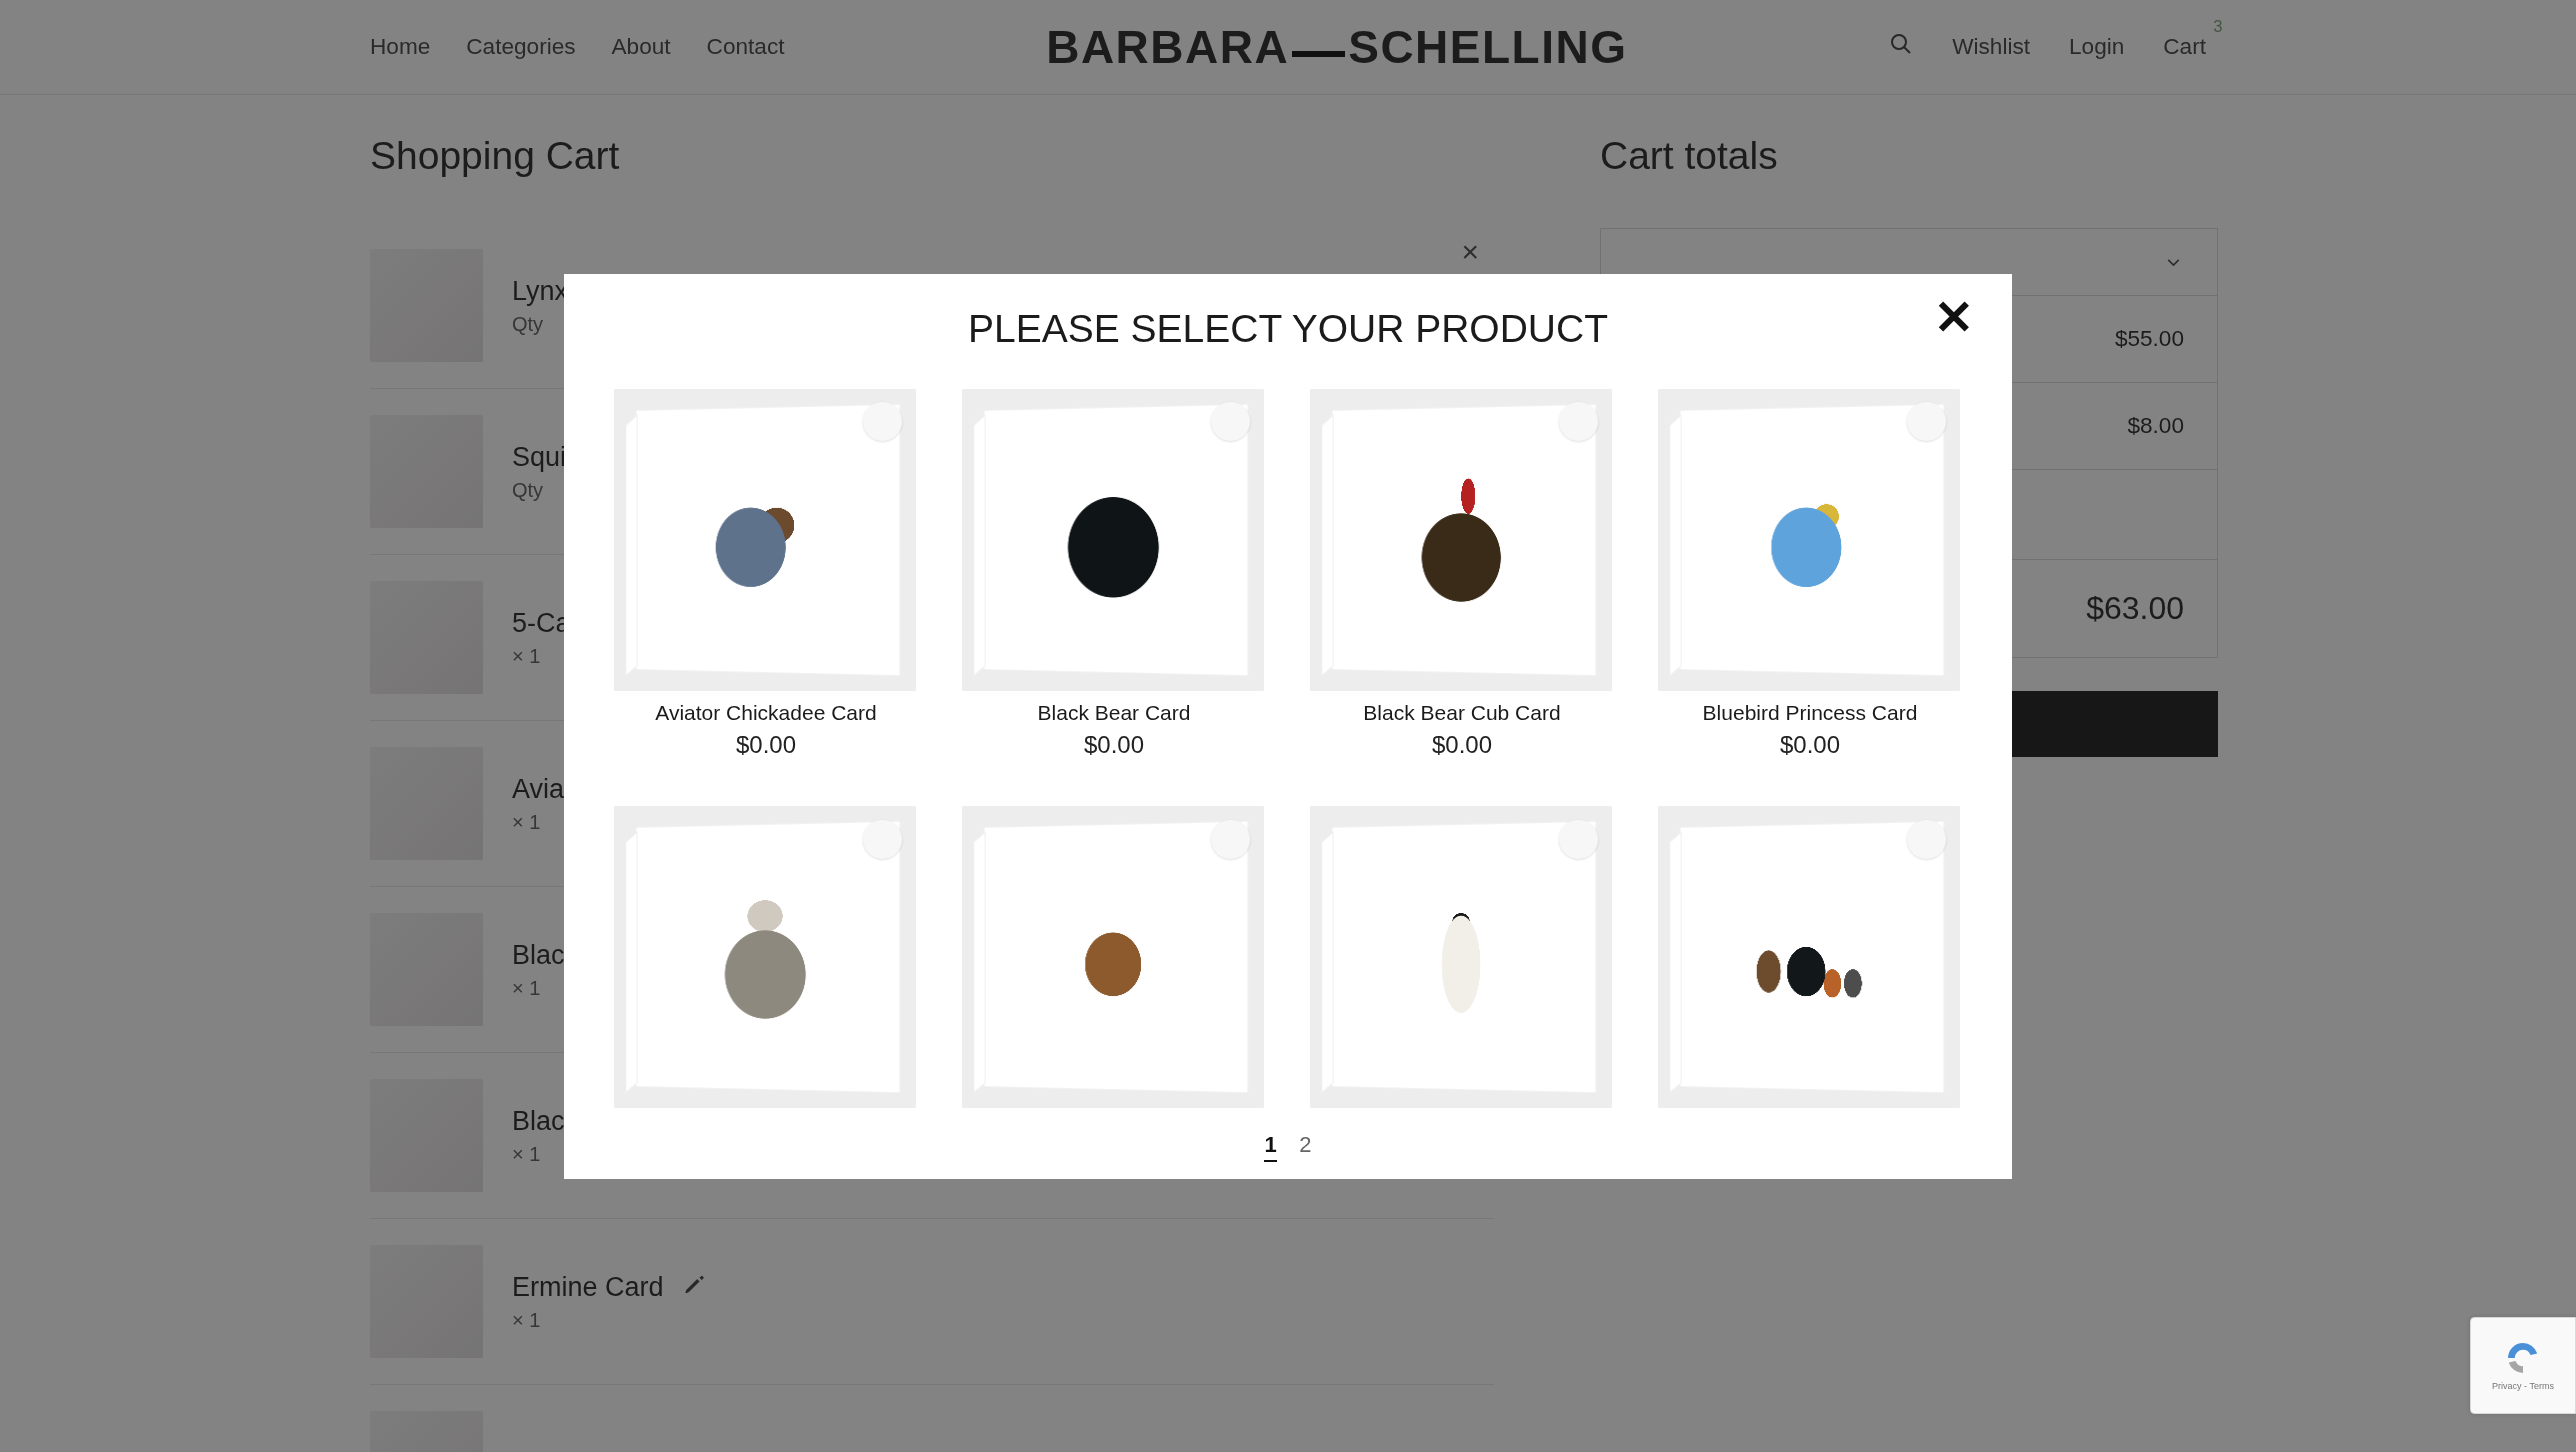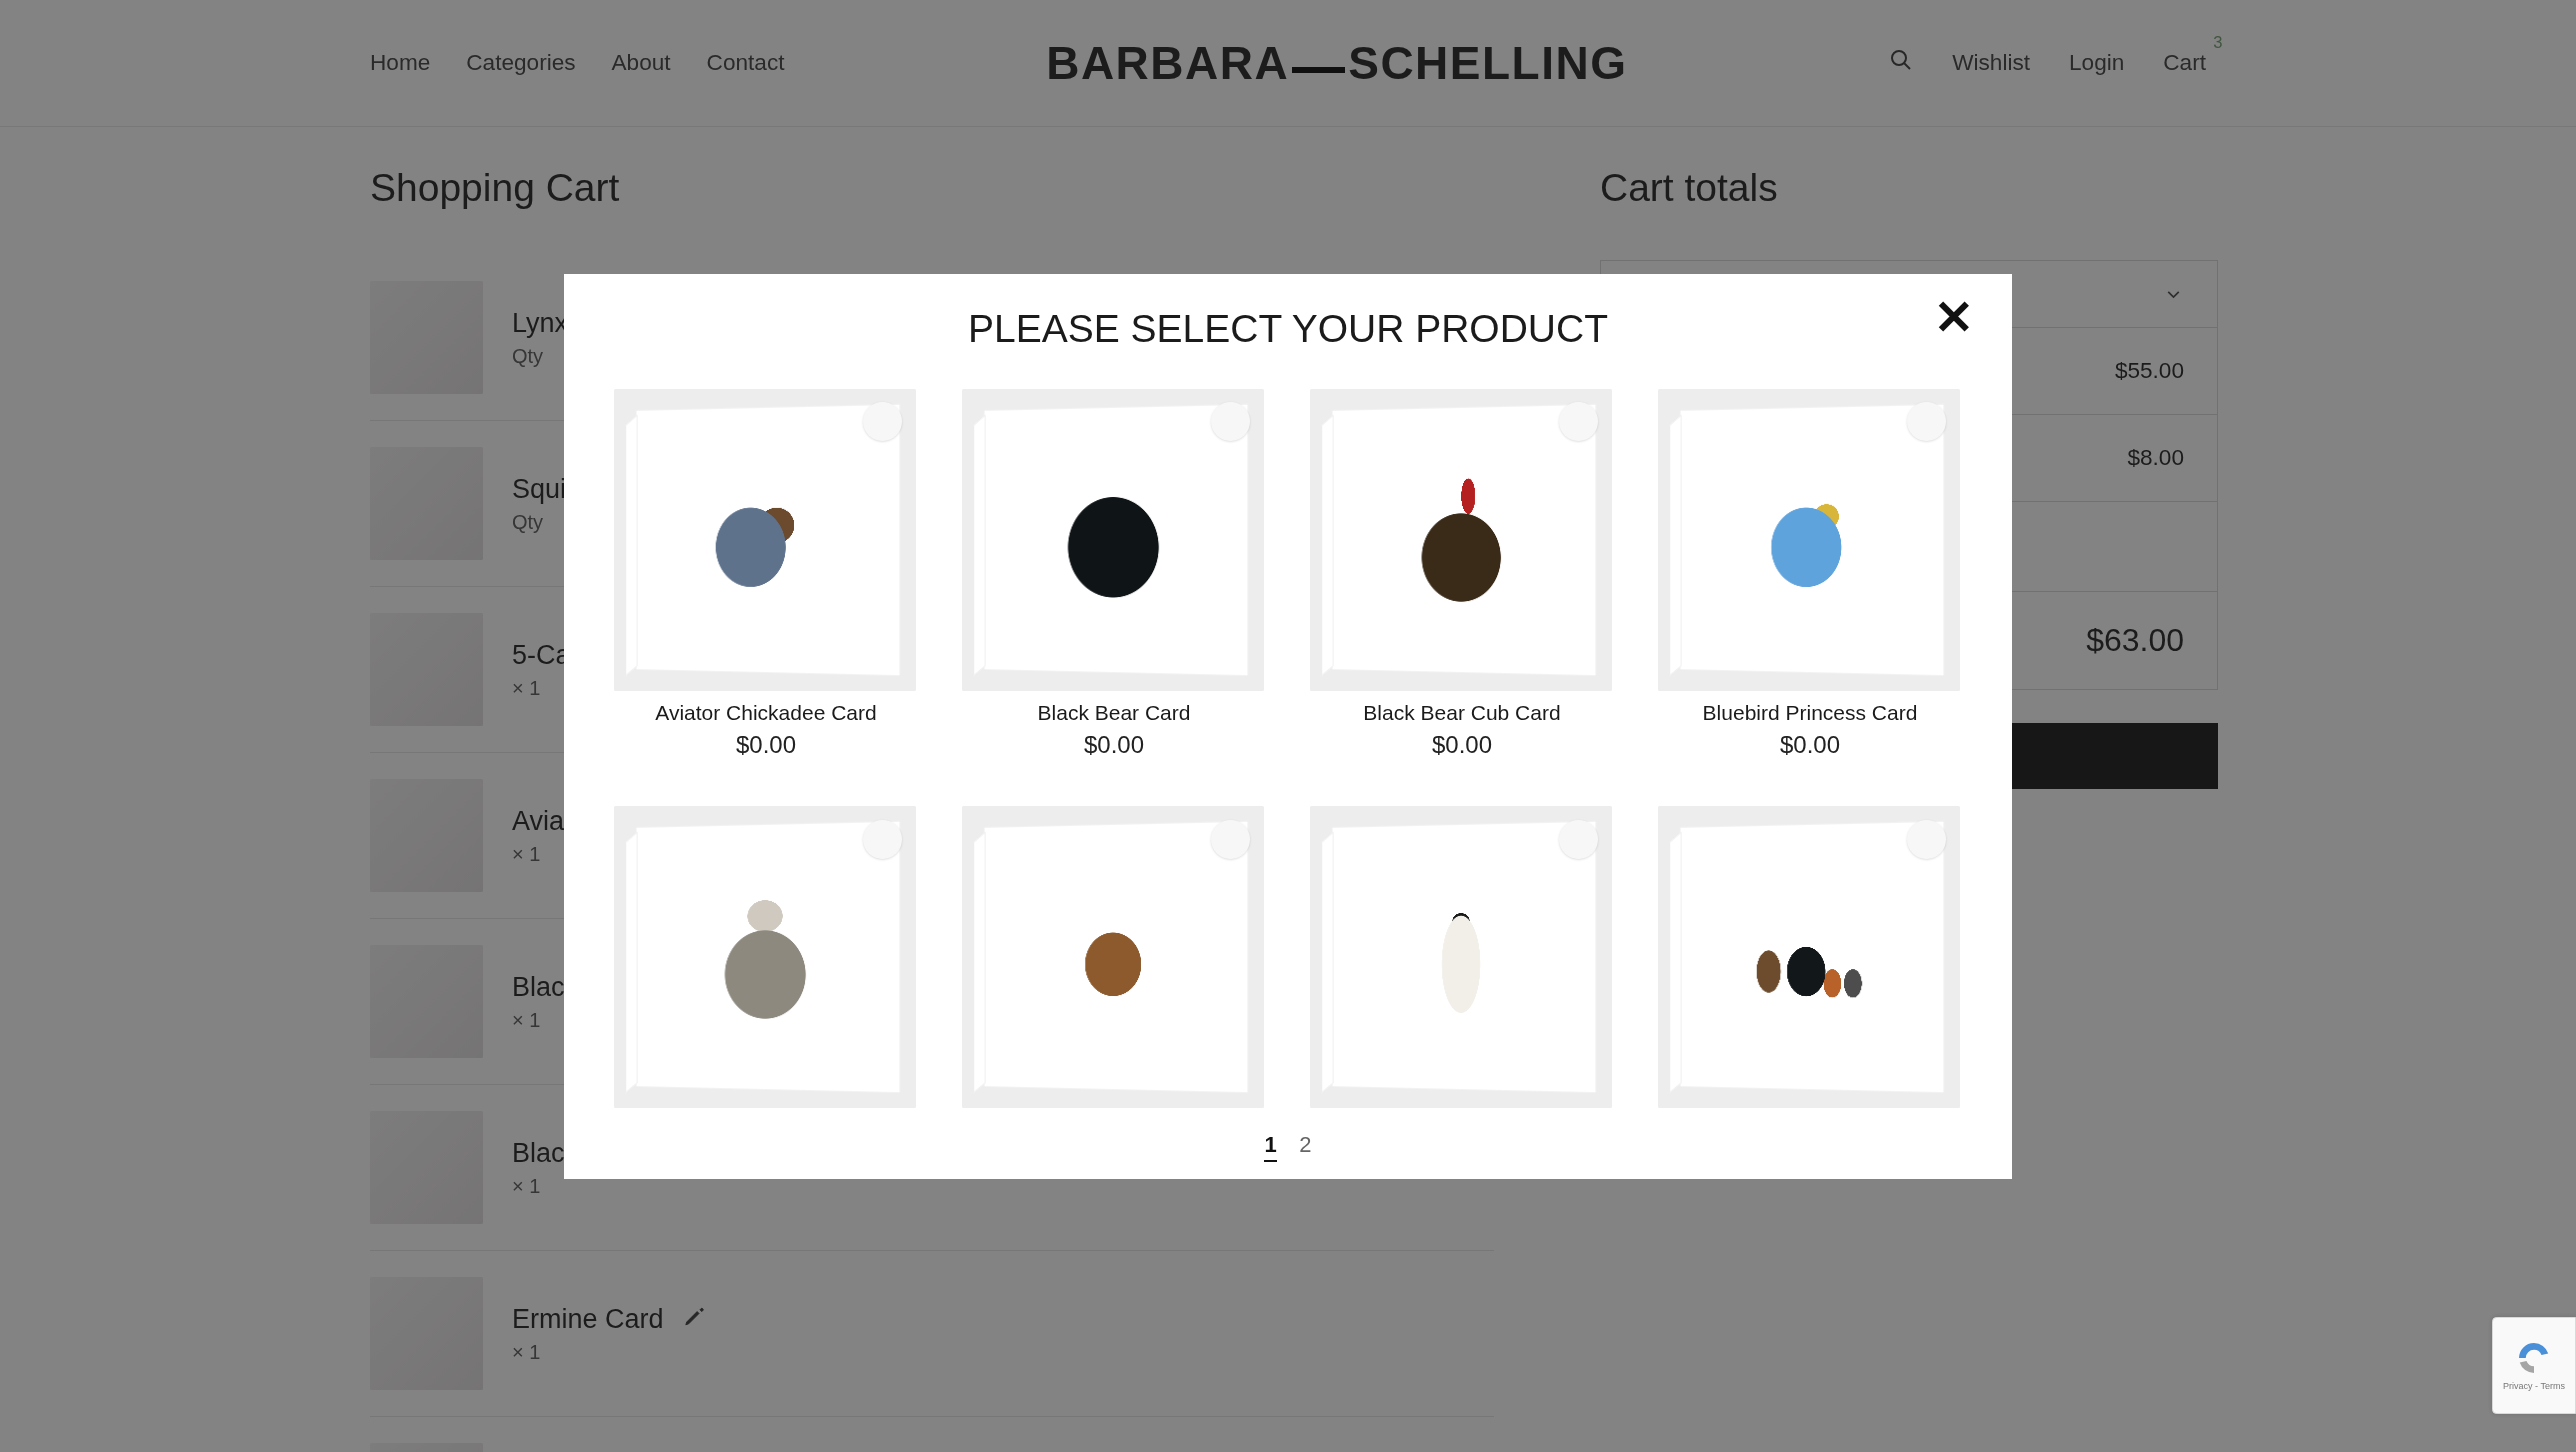--- a/index.html
+++ b/index.html
@@ -1,18 +1,18 @@
 <!DOCTYPE html>
 <html style="font-size:12px"><head>
   <meta charset="utf-8">
   <style>
     * { margin:0; padding:0; box-sizing:border-box; }
     html,body { width:2576px; height:1452px; font-family:Arial, Helvetica, sans-serif; color:#1b1b1b; background:#fff; }
     
-    .hdr { display:flex; align-items:center; justify-content:space-between; padding:36px 370px; border-bottom:0.8px solid #e7e7e7; }
+    .hdr { display:flex; align-items:center; justify-content:space-between; padding:20px 370px; border-bottom:0.8px solid #e7e7e7; }
     .nav-left, .nav-right { display:flex; align-items:center; gap:36px; font-size:22.6px; color:#3a3a3a; }
     .nav-right { gap:39px; }
     .logo { font-size:46px; font-weight:700; letter-spacing:1.5px; }
     .logo .dash { display:inline-block; width:53px; height:6px; background:#000; margin:0 3px 6px 3px; }
     .cart-link { position:relative; }
     .cart-badge { position:absolute; top:-16.6px; right:-16.6px; font-size:16.6px; color:#6f9c6f; }
     .search-icon svg { width:24px; height:24px; stroke:#333; stroke-width:2; fill:none; }
     
     .page { display:flex; gap:106px; padding:22.6px 370px 0 370px; }
     .col-cart { flex:0 0 1124px; }
@@ -45,21 +45,21 @@
     .choose { position:absolute; top:13.6px; right:13.6px; width:39px; height:39px; border-radius:50%; background:#f7f7f7; box-shadow:0 0.8px 2.3px rgba(0,0,0,.15); }
     .pname { font-size:21px; margin-top:10.6px; }
     .pprice { font-size:24px; margin-top:6px; color:#222; }
     
     .prod.row2 .pimg{height:302px;}
     .prod-grid{max-height:739px;}
     
     .pager { text-align:center; padding:13.6px 0 21px; font-size:22px; color:#666; }
     .pager .cur { color:#111; font-weight:700; border-bottom:2.3px solid #111; padding-bottom:3px; margin-right:16.6px; }
     
-    .recaptcha { position:fixed; right:0; bottom:38px; width:84px; height:97px; background:#f9f9f9; border:0.8px solid #d9d9d9; border-radius:4.5px 0 0 4.5px; box-shadow:0 0 4.5px rgba(0,0,0,.15); display:flex; flex-direction:column; align-items:center; justify-content:center; gap:4.5px; font-size:10.6px; color:#777; }
+    .recaptcha { position:fixed; right:0; bottom:38px; width:106px; height:97px; background:#f9f9f9; border:0.8px solid #d9d9d9; border-radius:4.5px 0 0 4.5px; box-shadow:0 0 4.5px rgba(0,0,0,.15); display:flex; flex-direction:column; align-items:center; justify-content:center; gap:4.5px; font-size:10.6px; color:#777; }
     .recaptcha svg { width:36px; height:36px; }
     
     .card-art { position:absolute; inset:18px; background:#fff; display:flex; align-items:center; justify-content:center; box-shadow:inset 0 0 0 0.8px #eee; transform:perspective(603px) rotateY(-6deg); }
     .card-art::before{content:"";position:absolute;left:-10.6px;top:4.5px;bottom:4.5px;width:10.6px;background:#fff;border:0.8px solid #eee;transform:skewY(-40deg);transform-origin:right;}
     .animal { width:55%; height:55%; }
     
     .chickadee{background:radial-gradient(40% 45% at 40% 55%, #5f728c 0 60%, transparent 61%), radial-gradient(20% 20% at 58% 40%, #6b4a2d 0 60%, transparent 61%), linear-gradient(#fff,#fff);}
     .blackbear{background:radial-gradient(50% 55% at 50% 55%, #0f1417 0 62%, transparent 63%), linear-gradient(#fff,#fff);} 
     .bearcub{background:radial-gradient(45% 50% at 50% 62%, #3a2b19 0 60%, transparent 61%), radial-gradient(8% 20% at 55% 20%, #b52020 0 60%, transparent 61%), linear-gradient(#fff,#fff);} 
     .bluebird{background:radial-gradient(40% 45% at 48% 55%, #5fa3dd 0 60%, transparent 61%), radial-gradient(14% 14% at 62% 34%, #d8b63a 0 60%, transparent 61%), linear-gradient(#fff,#fff);} 

